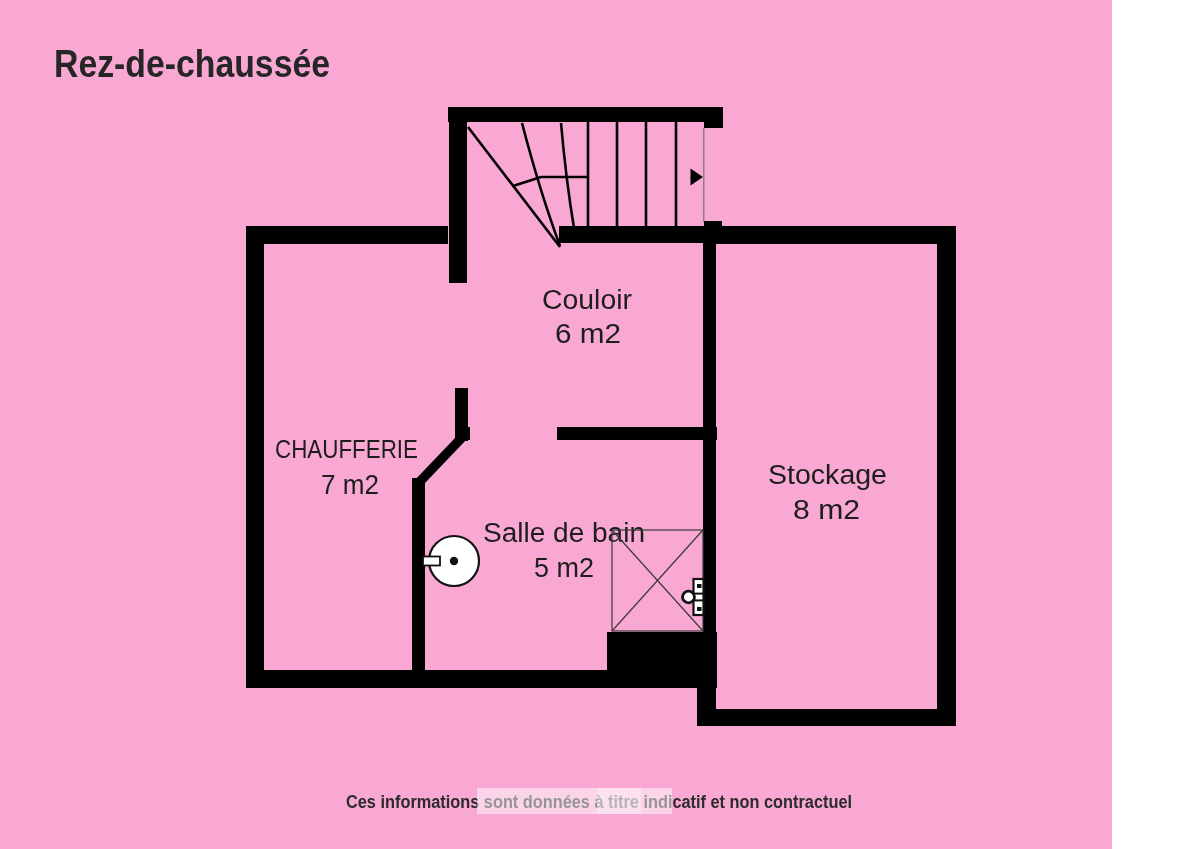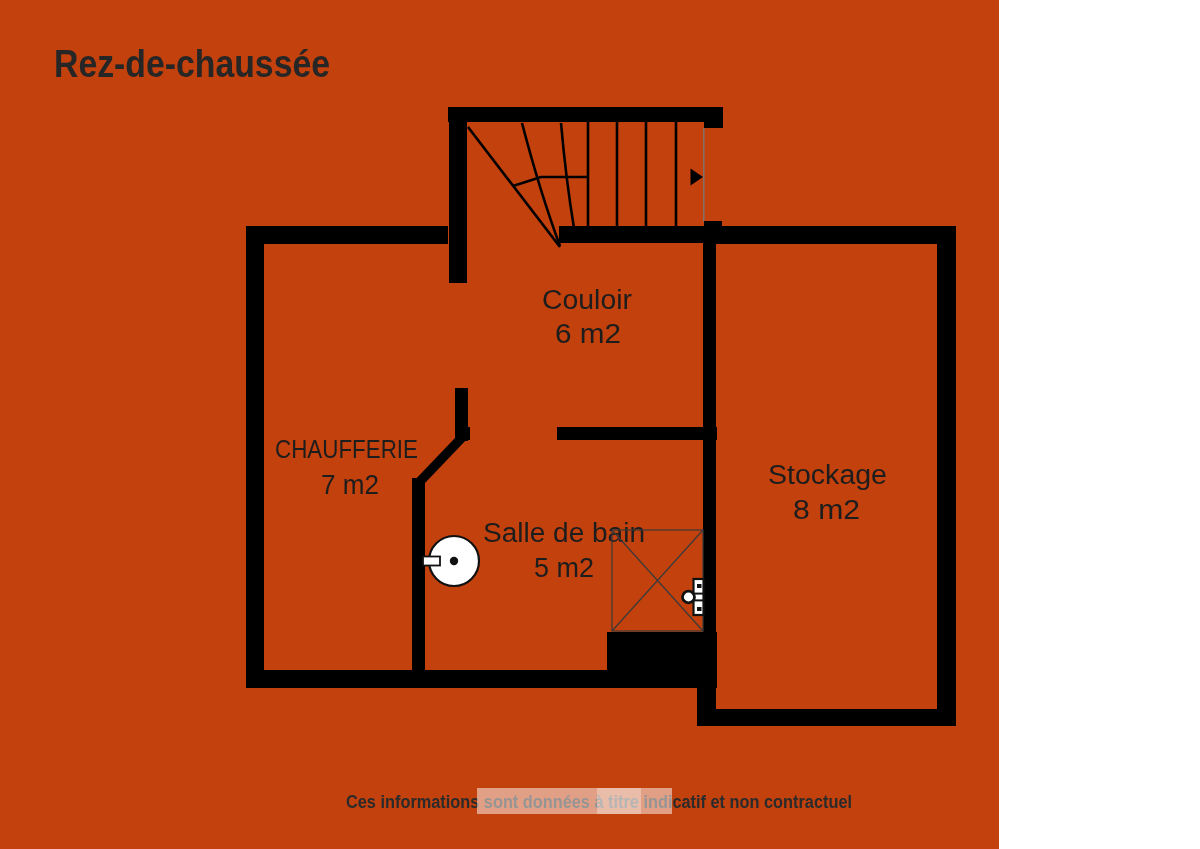--- a/index.html
+++ b/index.html
@@ -1,16 +1,16 @@
 <!DOCTYPE html>
 <html><head>
 <meta charset="utf-8">
 <style>
   html,body{margin:0;padding:0;background:#ffffff;}
-  .page{position:relative;width:999px;height:849px;background:#c2410c;overflow:hidden;
+  .page{position:relative;width:1112px;height:849px;background:#f9a8d4;overflow:hidden;
         font-family:"Liberation Sans", sans-serif;}
   svg{position:absolute;left:0;top:0;}
 </style>
 </head>
 <body>
 <div class="page">
 <svg width="1200" height="849" viewBox="0 0 1200 849">
 
   <text x="54" y="77" font-size="39" font-weight="700" fill="#262626" textLength="276" lengthAdjust="spacingAndGlyphs">Rez-de-chaussée</text>
 

